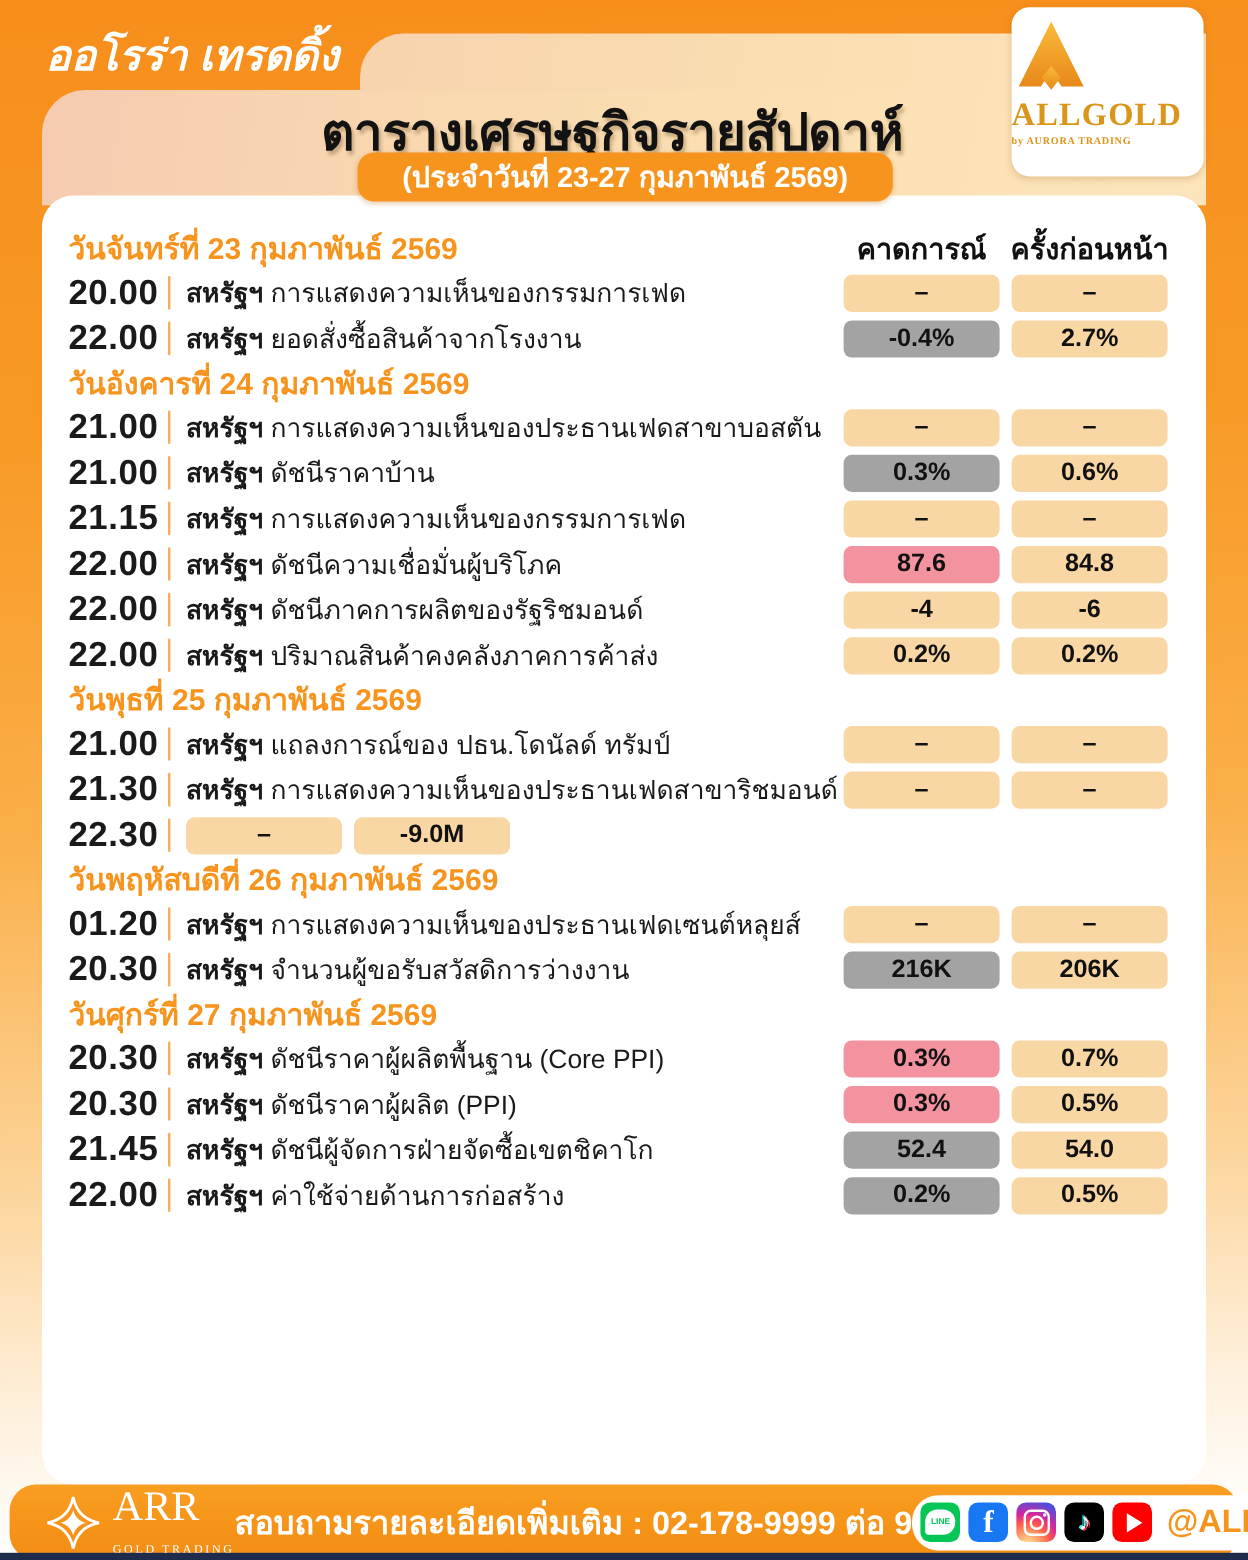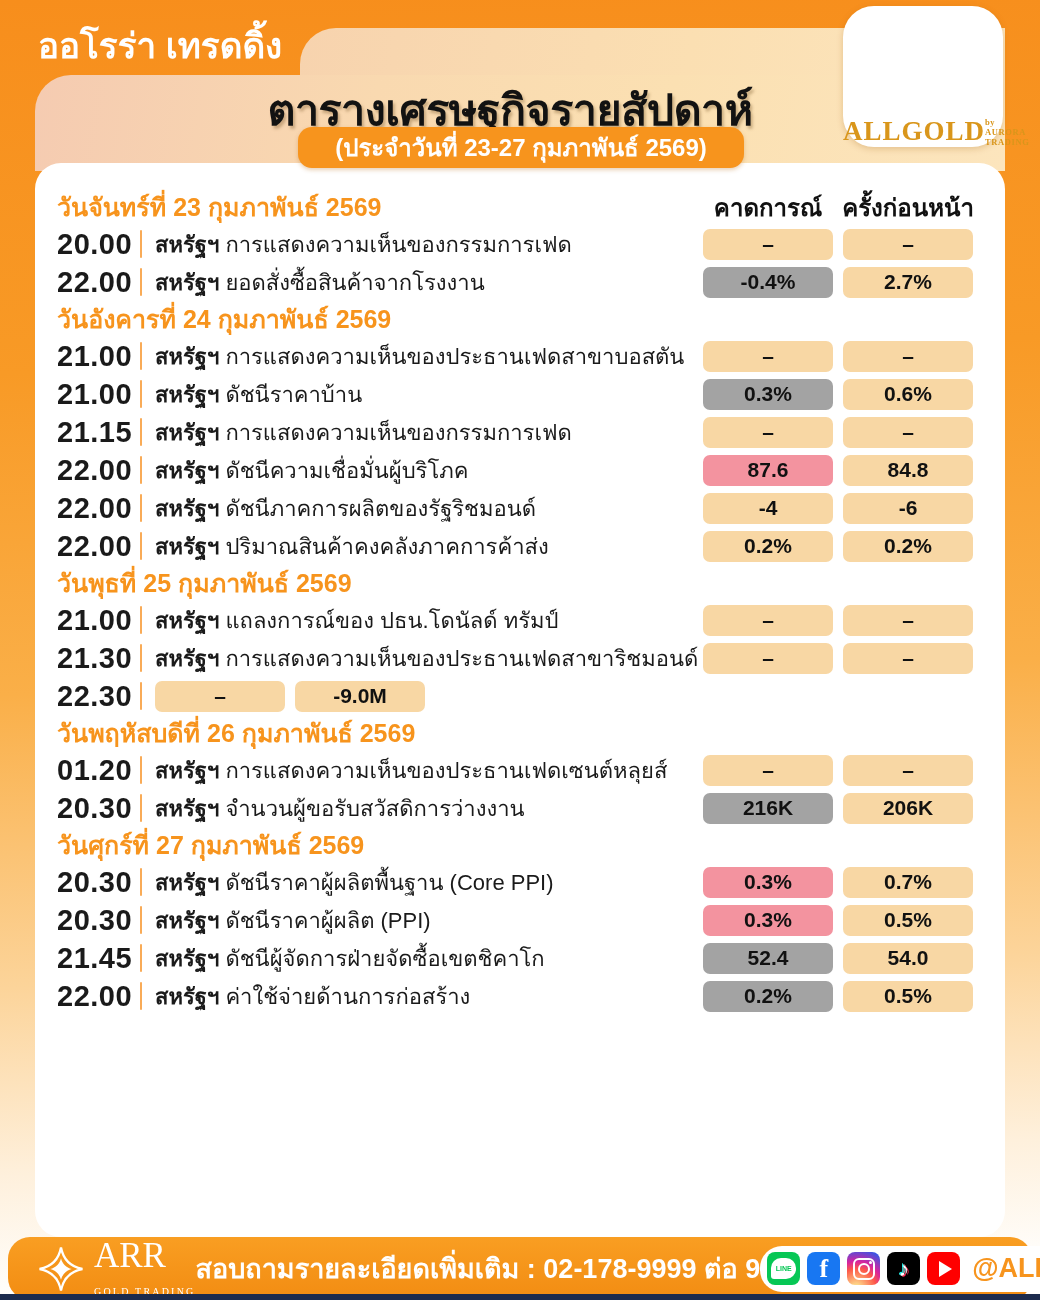--- a/index.html
+++ b/index.html
@@ -2,32 +2,32 @@
 <html><head>
 <meta charset="utf-8">
 <style>
   html,body{margin:0;padding:0;}
   body{
     width:1040px;height:1300px;position:relative;overflow:hidden;
     font-family:"Liberation Sans","DejaVu Sans",sans-serif;
     background:linear-gradient(178deg,#F78E1C 0%,#F89A26 28%,#FAAF48 52%,#FCD49A 74%,#FEF0DC 88%,#FFFEFC 97%);
   }
   
-  .aurora-badge{position:absolute;top:18px;left:38px;color:#fff;font-size:35px;font-weight:800;z-index:3;}
+  .aurora-badge{position:absolute;top:18px;left:38px;color:#fff;font-size:35px;font-weight:800;z-index:3;font-style:italic;}
   .band-step{position:absolute;left:300px;top:28px;width:705px;height:70px;border-radius:36px 0 0 0;
     background:linear-gradient(100deg,#F7D3AE 0%,#FBDFB2 55%,#FCE5BD 100%);z-index:1;}
   .band-main{position:absolute;left:35px;top:75px;width:970px;height:96px;border-radius:36px 0 0 0;
     background:linear-gradient(100deg,#F5CBB1 0%,#F9D9B0 35%,#FBE0B2 65%,#FCE5BD 100%);z-index:1;}
   .page-title{position:absolute;left:240px;top:76px;width:540px;text-align:center;z-index:3;
     font-size:43px;font-weight:800;color:#121212;text-shadow:2px 3px 3px rgba(110,75,30,.35);letter-spacing:-0.5px;}
   .date-pill{position:absolute;left:298px;top:127px;width:446px;height:41px;z-index:4;background:#F7941D;
     border-radius:14px;display:flex;align-items:center;justify-content:center;color:#fff;font-size:24px;font-weight:800;
     box-shadow:0 2px 4px rgba(180,100,10,.3);}
-  .logo-card{position:absolute;left:843px;top:6px;width:160px;height:141px;background:#fff;border-radius:31px;z-index:5;
-    display:flex;flex-direction:row;align-items:flex-end;justify-content:flex-start;padding-top:10px;box-sizing:border-box;
+  .logo-card{position:absolute;left:843px;top:6px;width:160px;height:141px;background:#fff;border-radius:15px;z-index:5;
+    display:flex;flex-direction:column;align-items:flex-start;justify-content:flex-start;padding-top:10px;box-sizing:border-box;
     box-shadow:0 2px 6px rgba(160,90,10,.25);}
   .logo-card svg{width:66px;height:62px;}
   .logo-name{font-family:"Liberation Serif","DejaVu Serif",serif;font-size:27px;color:#D9961B;letter-spacing:1px;margin-top:2px;font-weight:bold;}
   .logo-sub{font-family:"Liberation Serif","DejaVu Serif",serif;font-size:8.5px;color:#D9961B;letter-spacing:.6px;margin-top:1px;font-weight:bold;}
   
   .card{position:absolute;left:35px;top:163px;width:970px;height:1074px;background:#fff;border-radius:26px;z-index:2;
     padding:26px 32px 0 22px;box-sizing:border-box;}
   .col-labels{position:absolute;top:26px;right:32px;width:270px;display:flex;height:36px;align-items:center;}
   .col-labels span{width:130px;display:flex;justify-content:center;white-space:nowrap;font-size:24px;font-weight:800;color:#111;}
   .col-labels .gap{width:10px;flex:none;display:block;}

